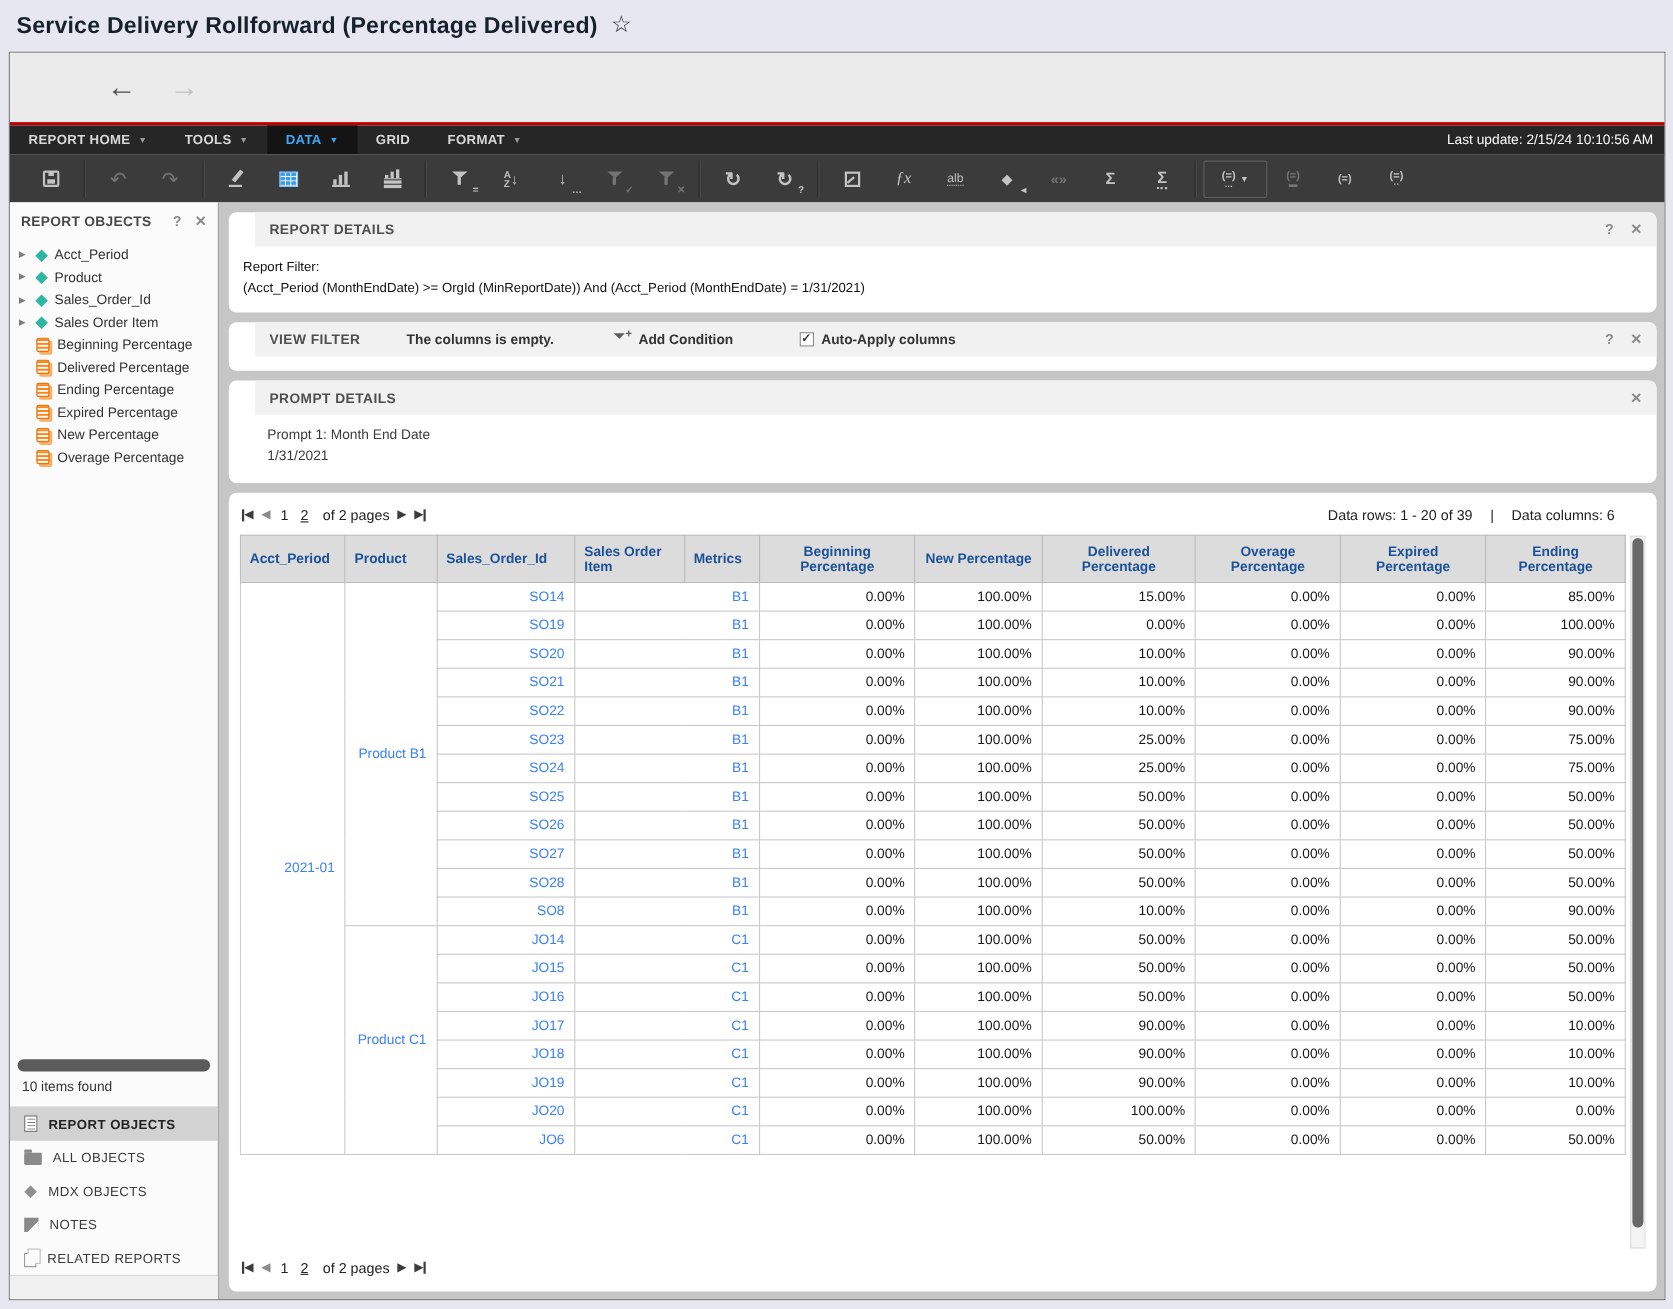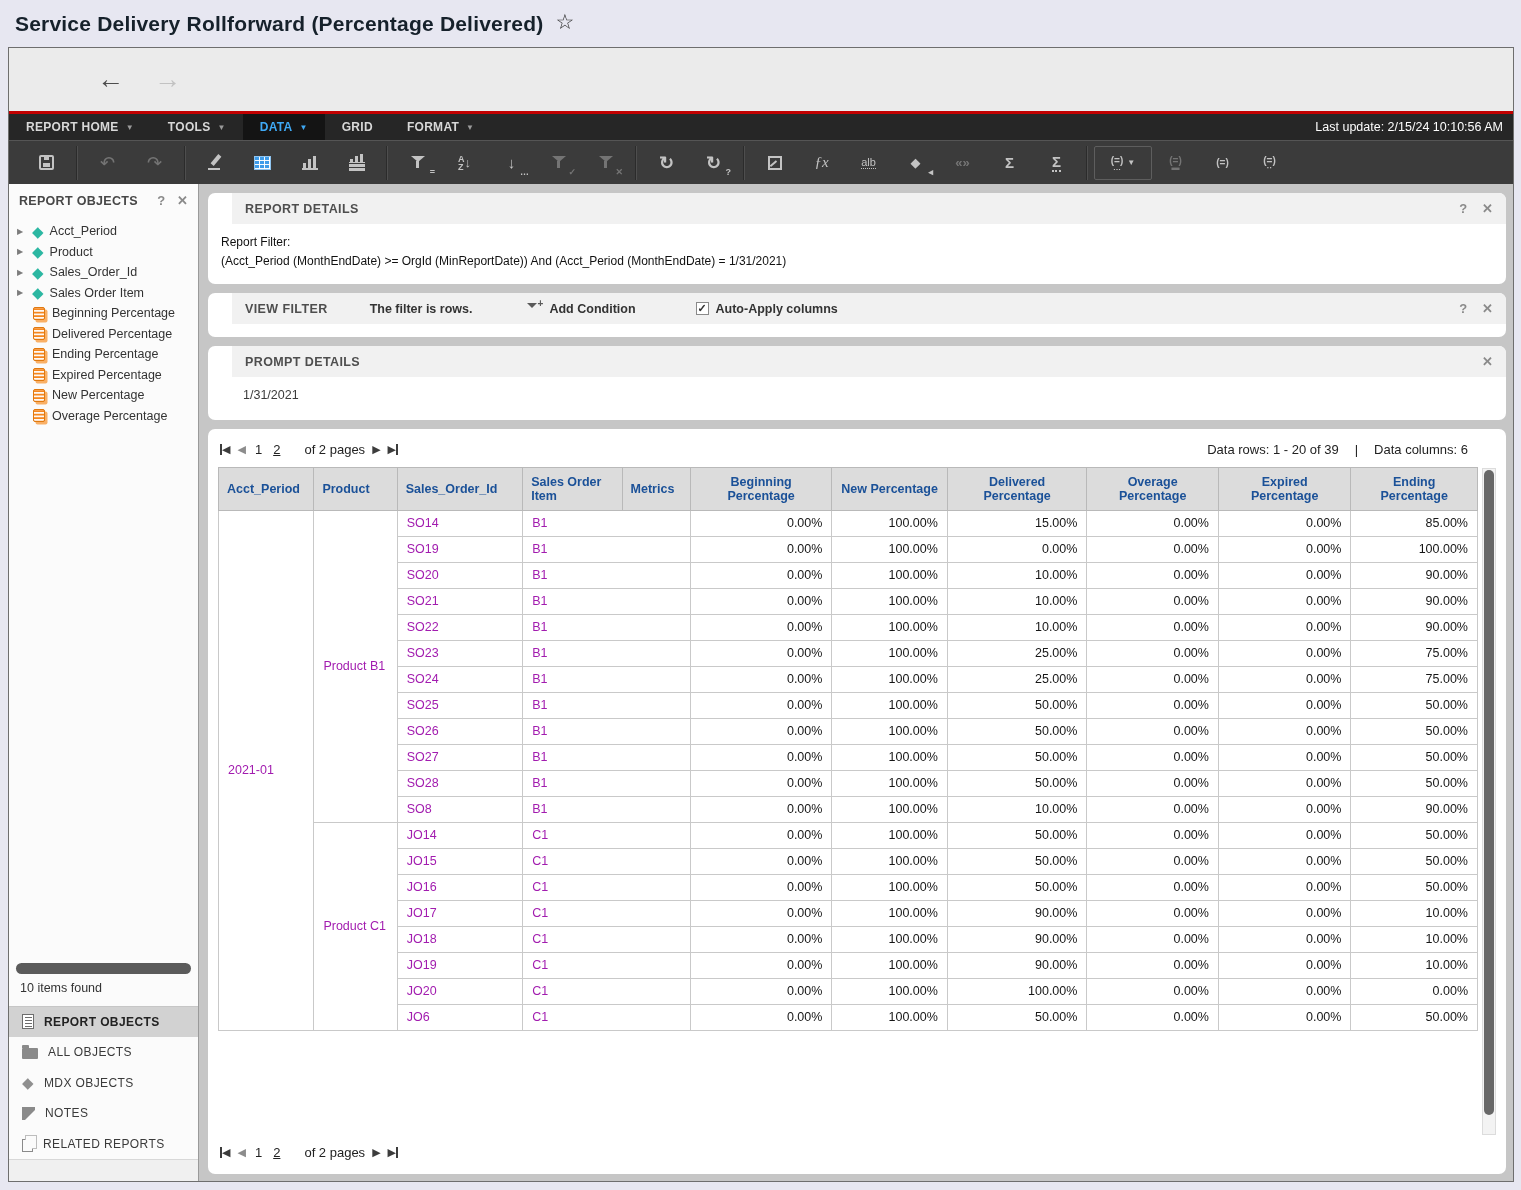--- a/index.html
+++ b/index.html
@@ -118,28 +118,28 @@
 
   
   .grid-panel { flex:1; display:flex; flex-direction:column; padding:5px 10px 6px; min-height:0; }
   .pager-row { height:31px; flex:none; display:flex; align-items:center; gap:7px; font-size:13px; color:#222; padding-left:2px; }
   .pg-ic { display:flex; align-items:center; cursor:pointer; color:#3c3c3c; }
   .pg-bar { width:2px; height:11px; background:#3c3c3c; }
   .pg-tri { font-size:11px; line-height:1; }
   .pg-prev { color:#8c8c8c; }
   .pg-num { padding:0 2px; cursor:default; }
   .pg-link { text-decoration:underline; cursor:pointer; }
-  .pg-label { margin-left:15px; }
+  .pg-label { margin-left:4px; }
   .pager-info { margin-left:auto; display:flex; gap:16px; font-size:13px; color:#222; padding-right:28px; }
   .grid-wrap { flex:1; min-height:0; overflow:hidden; position:relative; margin-top:2px; }
   table.grid { border-collapse:collapse; table-layout:fixed; width:calc(100% - 18px); border:1.5px solid #9a9a9a; }
   .grid th { background:#dcdcdc; color:#1b5198; font-size:12.5px; font-weight:bold; border:1px solid #b9b9b9; padding:4px 8px; height:43px; text-align:left; vertical-align:middle; }
   .grid th.h-met { text-align:center; }
   .grid td { border:1px solid #c9c9c9; padding:5.5px 9px; font-size:12.5px; background:#fff; }
-  .grid td.td-rowhdr { color:#a21caf; vertical-align:middle; }
+  .grid td.td-rowhdr { color:#3b82f6; vertical-align:middle;text-align:right; }
   .grid td.td-num { text-align:right; color:#161616; }
   .vscroll { position:absolute; right:0; top:1px; bottom:2px; width:14px; background:#f3f3f3; border:1px solid #dcdcdc; }
   .vthumb { position:absolute; left:1px; right:1px; top:1px; height:97%; background:#686868; border-radius:7px; }
 </style>
 </head>
 <body>
 
 <div class="page-title-bar">
   <span class="page-title">Service Delivery Rollforward (Percentage Delivered)</span>
   <span class="star">☆</span>
@@ -392,41 +392,42 @@
         </div>
         <div class="rd-body">
           <div>Report Filter:</div>
           <div>(Acct_Period (MonthEndDate) &gt;= OrgId (MinReportDate)) And (Acct_Period (MonthEndDate) = 1/31/2021)</div>
         </div>
       </div>
 
       <div class="panel">
         <div class="panel-header vf-header">
           <span class="panel-title">VIEW FILTER</span>
-          <span class="vf-empty">The filter is rows.</span>
+          <span class="vf-empty">The columns is empty.</span>
           <span class="vf-add">
             <span class="vf-funnel"></span>
             <span>Add Condition</span>
           </span>
           <span class="vf-auto">
             <span class="checkbox">✓</span>
             <span>Auto-Apply columns</span>
           </span>
           <span class="ph-ctrl ph-help">?</span>
           <span class="ph-ctrl ph-close">✕</span>
         </div>
         <div class="vf-body"></div>
       </div>
 
       <div class="panel">
         <div class="panel-header">
           <span class="panel-title">PROMPT DETAILS</span>
           <span class="ph-ctrl ph-close solo">✕</span>
         </div>
         <div class="pd-body">
+          <div>Prompt 1: Month End Date</div>
           <div>1/31/2021</div>
         </div>
       </div>
 
       <div class="panel grid-panel">
         <div class="pager-row">
           <span class="pg-ic">
               <span class="pg-bar"></span>
               <span class="pg-tri">◀</span>
             </span>

